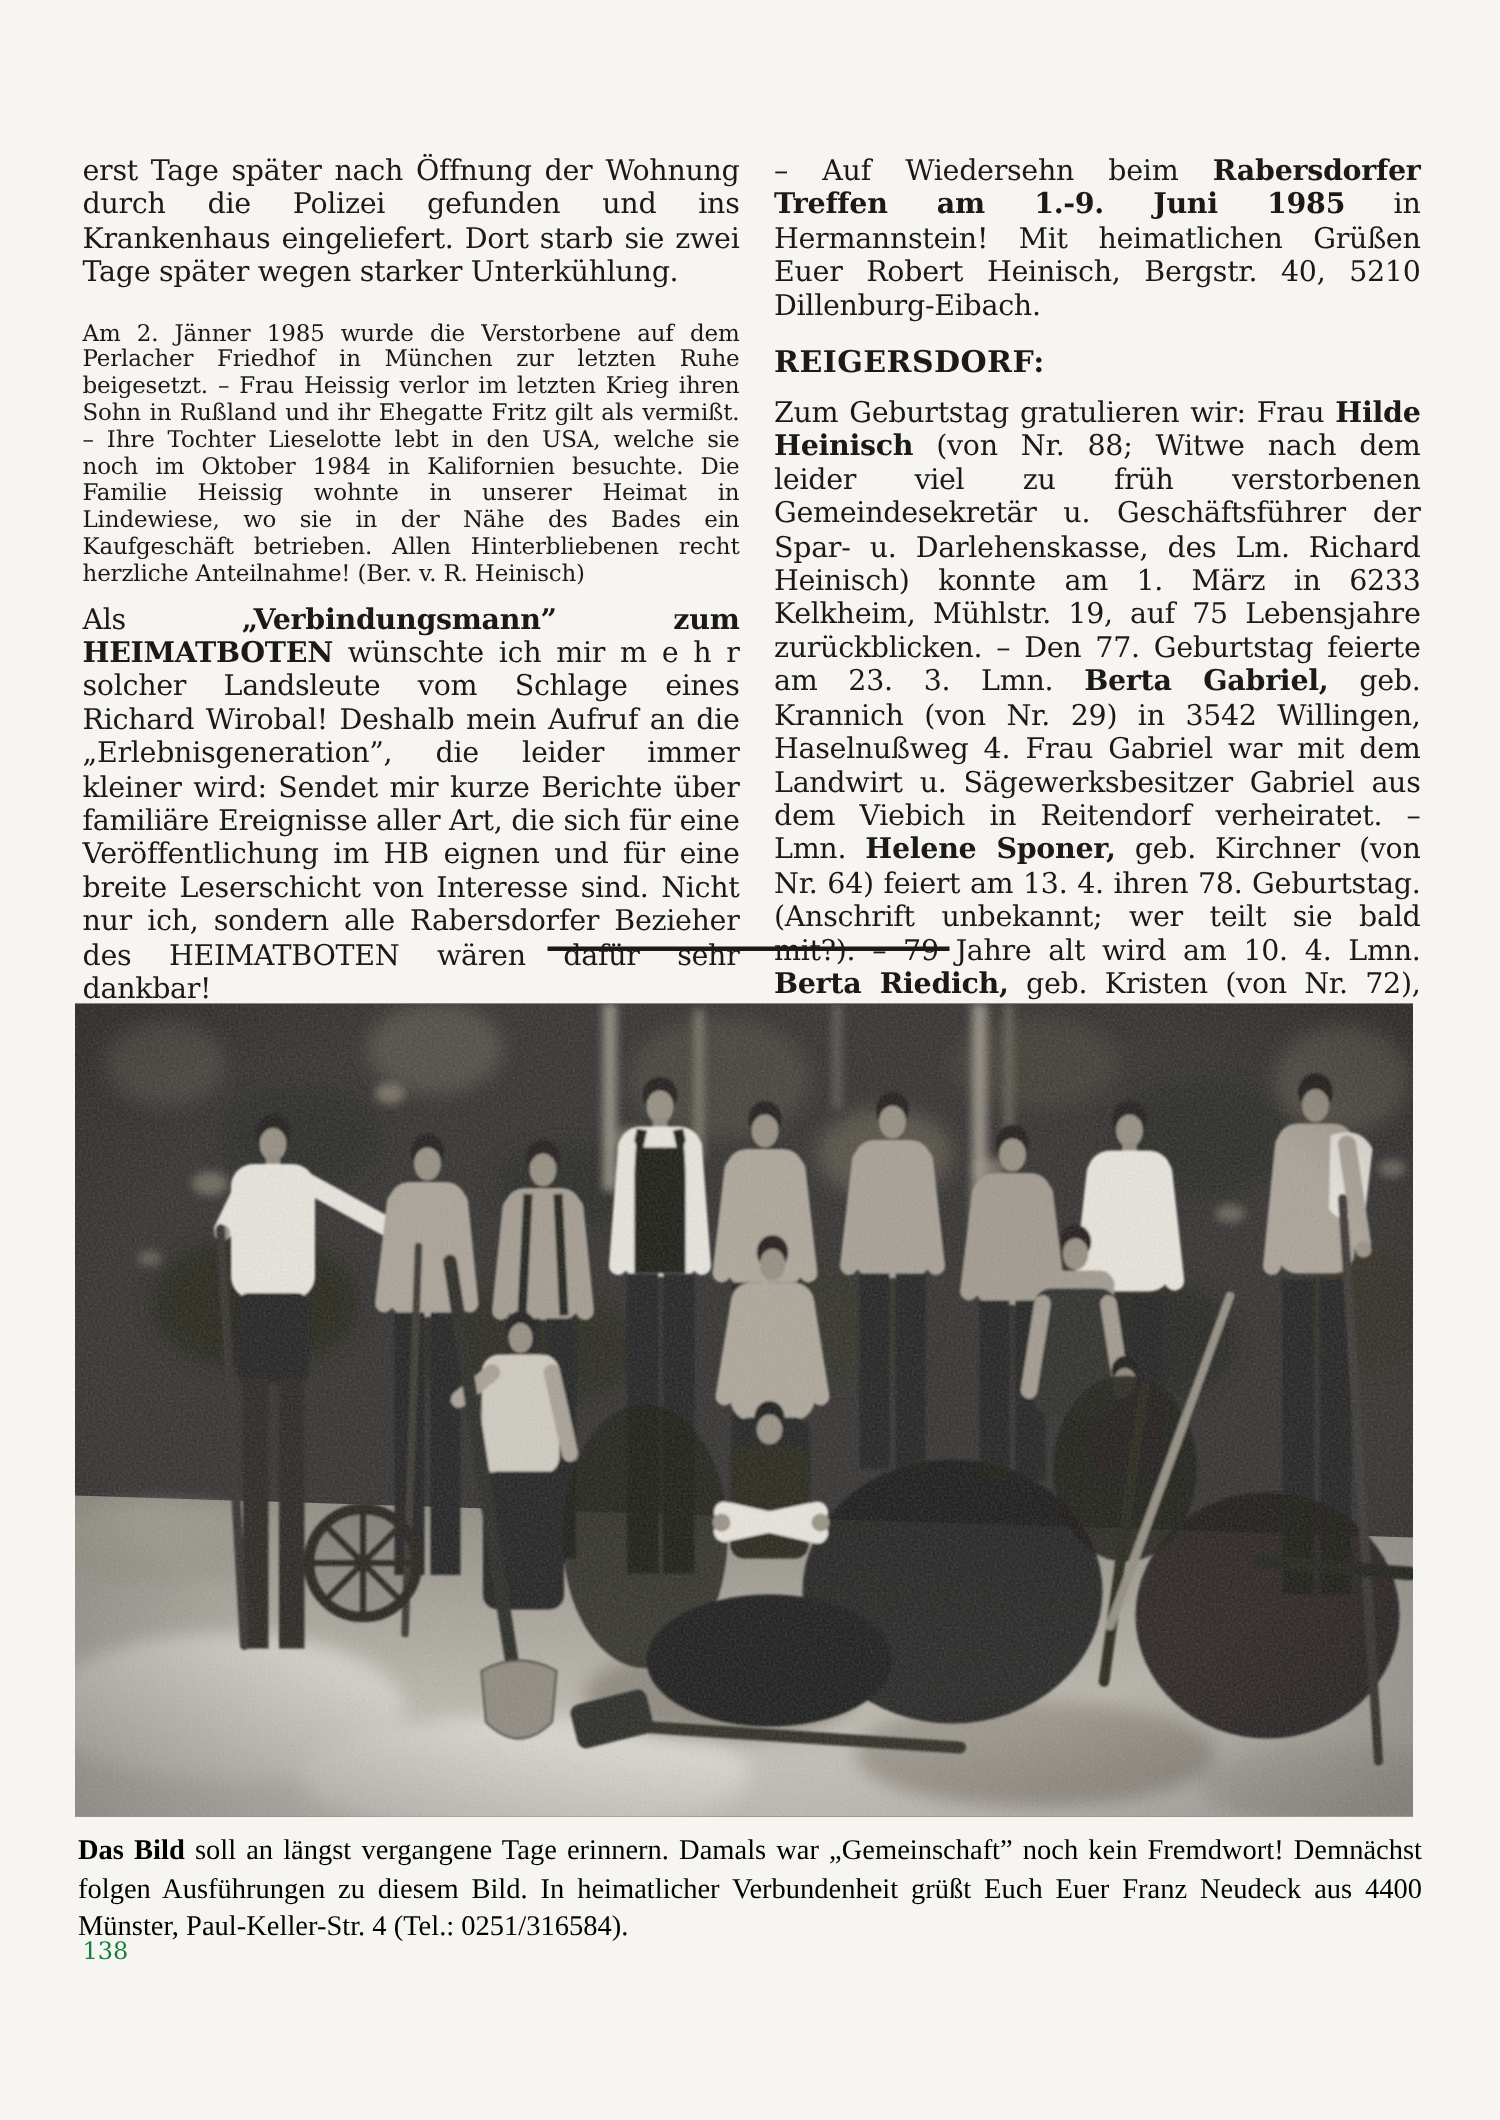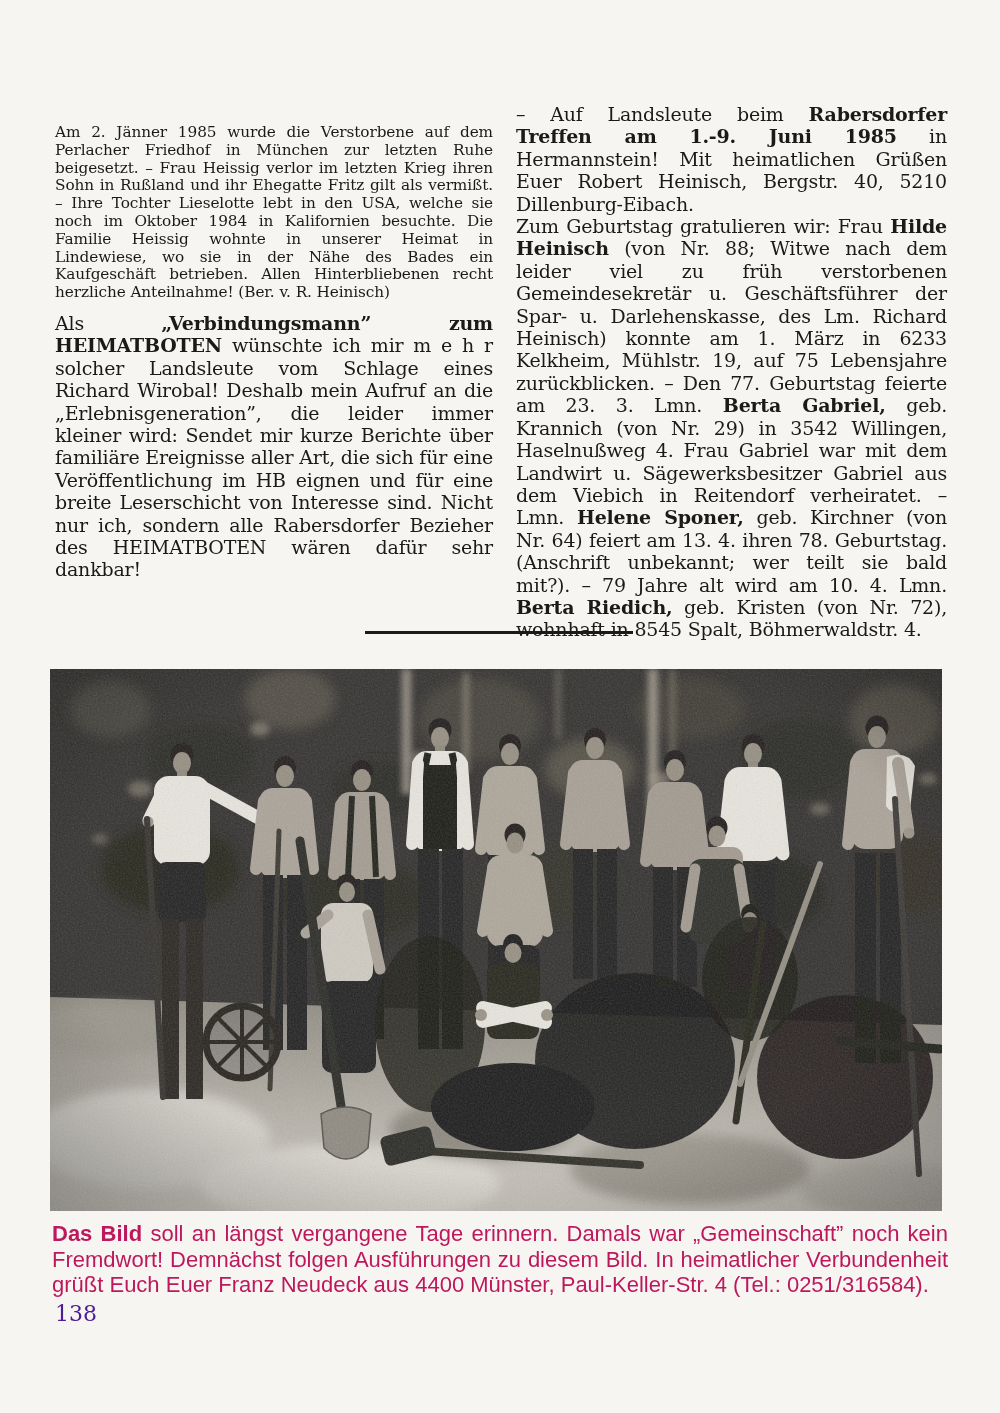--- a/index.html
+++ b/index.html
@@ -27,40 +27,42 @@
   .divider{
     position:absolute;left:365px;top:631px;width:268px;height:3px;
     background:#1b1a18;
   }
   .photo-frame{
     position:absolute;left:50px;top:669px;width:892px;height:542px;
     overflow:hidden;background:#35332f;
   }
   .caption{
     position:absolute;left:52px;top:1221px;width:896px;
-    font-family:Liberation Sans, sans-serif;
-    font-size:22px;line-height:25.6px;color:#be185d;
+    font-family:Liberation Serif, serif;
+    font-size:19px;line-height:25.6px;color:#000000;
   }
   .page-number{
     position:absolute;left:55px;top:1291px;
-    font-size:22px;color:#4c1d95;margin-top:10px;
+    font-size:16px;color:#15803d;
   }
 </style>
 </head>
 <body>
 
 <div class="page">
 
   <div class="col col-left">
+    <p class="body-text">erst Tage später nach Öffnung der Wohnung durch die Polizei gefunden und ins Krankenhaus eingeliefert. Dort starb sie zwei Tage später wegen starker Unterkühlung.</p>
     <p class="small-text">Am 2. Jänner 1985 wurde die Verstorbene auf dem Perlacher Friedhof in München zur letzten Ruhe beigesetzt. – Frau Heissig verlor im letzten Krieg ihren Sohn in Rußland und ihr Ehegatte Fritz gilt als vermißt. – Ihre Tochter Lieselotte lebt in den USA, welche sie noch im Oktober 1984 in Kalifornien besuchte. Die Familie Heissig wohnte in unserer Heimat in Lindewiese, wo sie in der Nähe des Bades ein Kaufgeschäft betrieben. Allen Hinterbliebenen recht herzliche Anteilnahme! (Ber. v. R. Heinisch)</p>
     <p class="body-text appeal"><span>Als </span><b>„Verbindungsmann” zum HEIMATBOTEN</b><span> wünschte ich mir  m e h r  solcher Landsleute vom Schlage eines Richard Wirobal! Deshalb mein Aufruf an die „Erlebnisgeneration”, die leider immer kleiner wird: Sendet mir kurze Berichte über familiäre Ereignisse aller Art, die sich für eine Veröffentlichung im HB eignen und für eine breite Leserschicht von Interesse sind. Nicht nur ich, sondern alle Rabersdorfer Bezieher des HEIMATBOTEN wären dafür sehr dankbar!</span></p>
   </div>
 
   <div class="col col-right">
-    <p class="body-text"><span>– Auf Landsleute beim </span><b>Rabersdorfer Treffen am 1.-9. Juni 1985</b><span> in Hermannstein! Mit heimatlichen Grüßen Euer Robert Heinisch, Bergstr. 40, 5210 Dillenburg-Eibach.</span></p>
+    <p class="body-text"><span>– Auf Wiedersehn beim </span><b>Rabersdorfer Treffen am 1.-9. Juni 1985</b><span> in Hermannstein! Mit heimatlichen Grüßen Euer Robert Heinisch, Bergstr. 40, 5210 Dillenburg-Eibach.</span></p>
+    <h2 class="section-heading">REIGERSDORF:</h2>
     <p class="body-text"><span>Zum Geburtstag gratulieren wir: Frau </span><b>Hilde Heinisch</b><span> (von Nr. 88; Witwe nach dem leider viel zu früh verstorbenen Gemeindesekretär u. Geschäftsführer der Spar- u. Darlehenskasse, des Lm. Richard Heinisch) konnte am 1. März in 6233 Kelkheim, Mühlstr. 19, auf 75 Lebensjahre zurückblicken. – Den 77. Geburtstag feierte am 23. 3. Lmn. </span><b>Berta Gabriel,</b><span> geb. Krannich (von Nr. 29) in 3542 Willingen, Haselnußweg 4. Frau Gabriel war mit dem Landwirt u. Sägewerksbesitzer Gabriel aus dem Viebich in Reitendorf verheiratet. – Lmn. </span><b>Helene Sponer,</b><span> geb. Kirchner (von Nr. 64) feiert am 13. 4. ihren 78. Geburtstag. (Anschrift unbekannt; wer teilt sie bald mit?). – 79 Jahre alt wird am 10. 4. Lmn. </span><b>Berta Riedich,</b><span> geb. Kristen (von Nr. 72), wohnhaft in 8545 Spalt, Böhmerwaldstr. 4.</span></p>
   </div>
 
   <div class="divider"></div>
 
   <div class="photo-frame">
     <svg viewBox="0 0 892 542" width="892" height="542" xmlns="http://www.w3.org/2000/svg">
       <defs>
         <linearGradient id="gGround" x1="0" y1="0" x2="0" y2="1">
           <stop offset="0" stop-color="#8f8b82"></stop>

